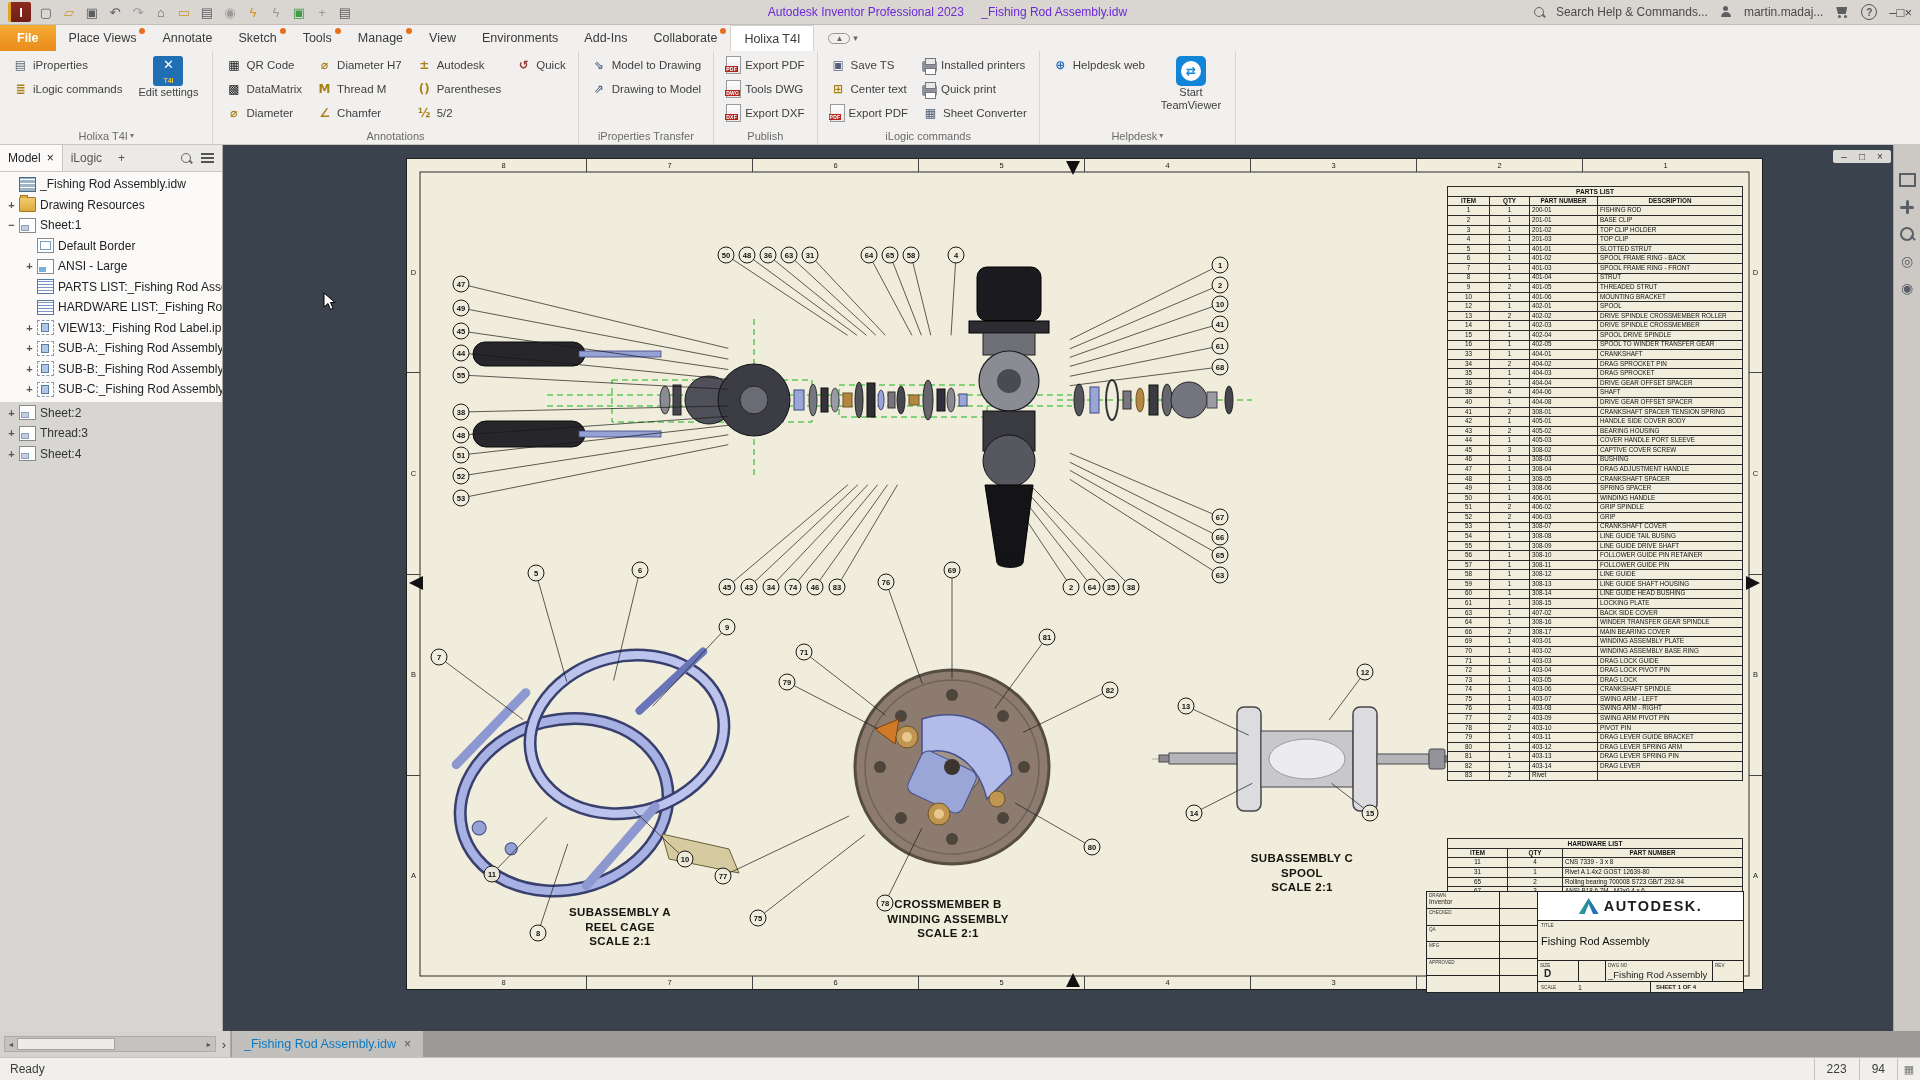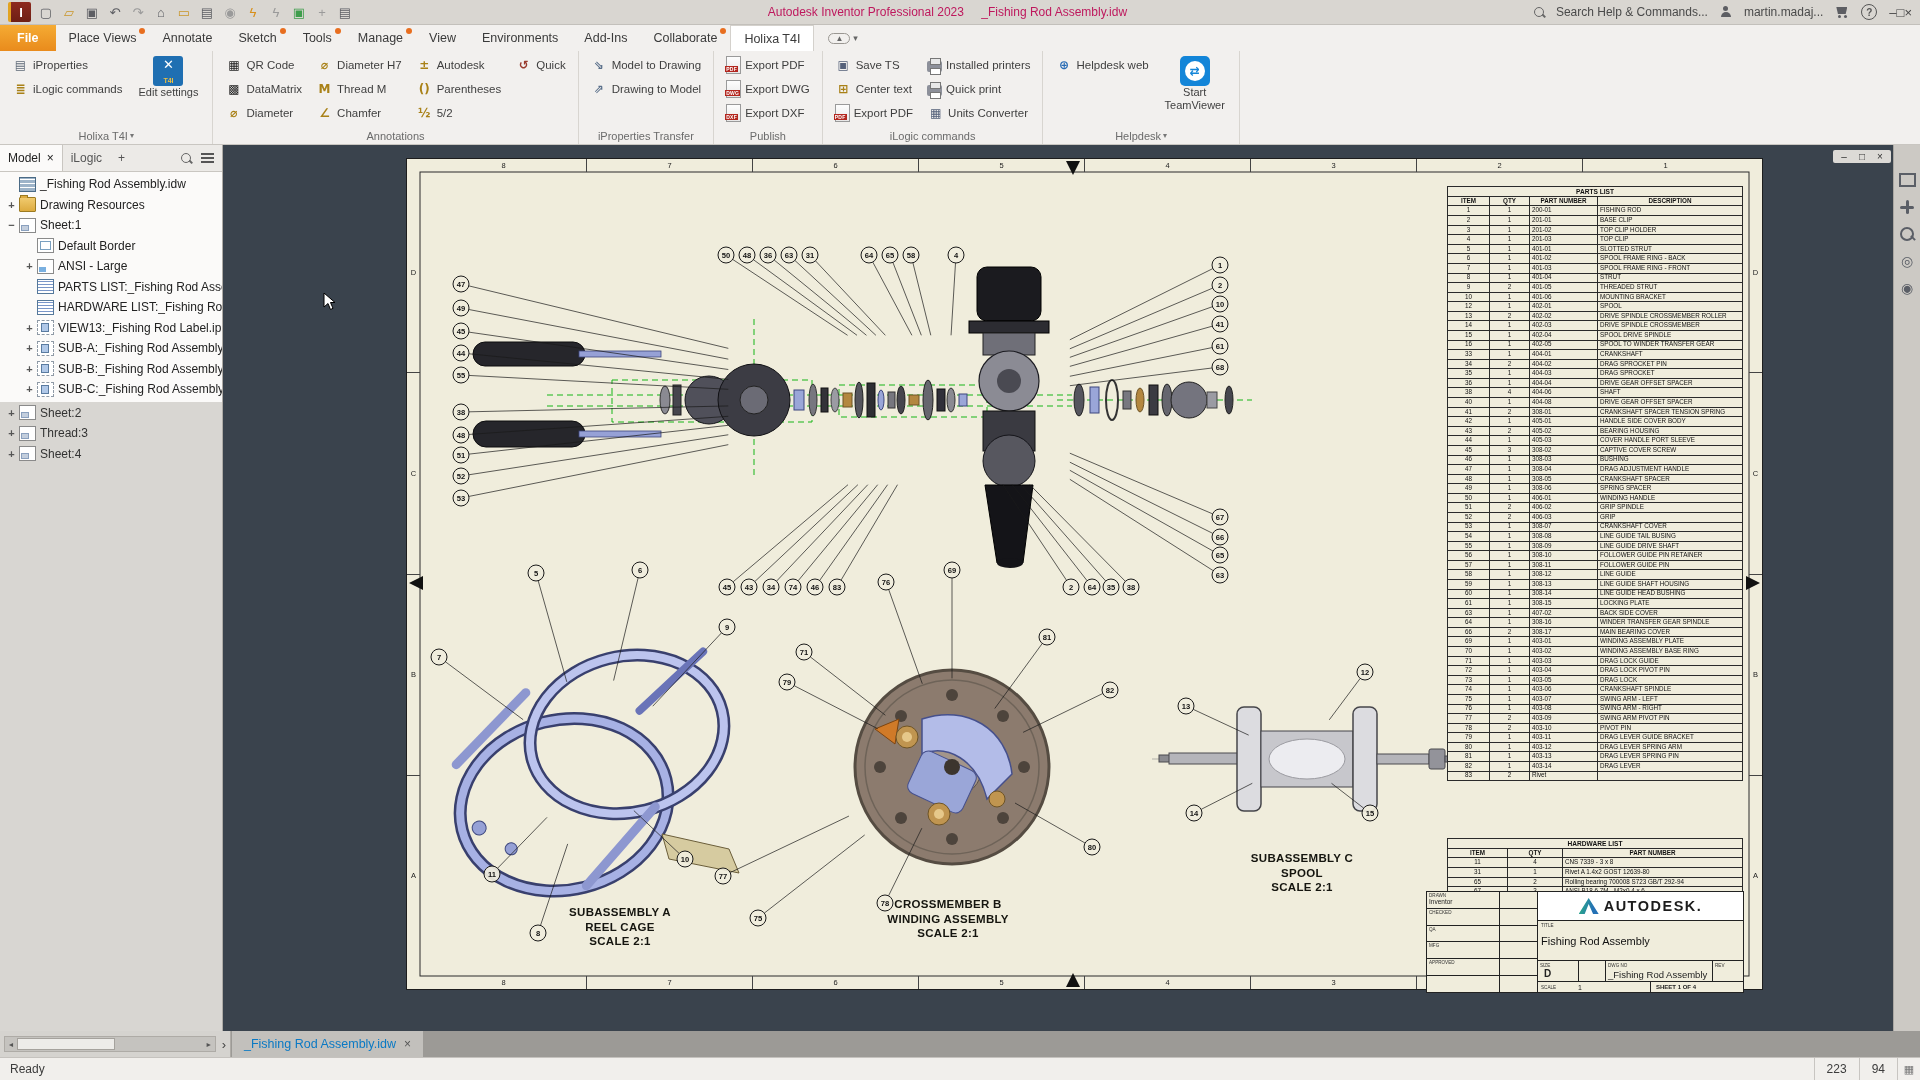--- a/index.html
+++ b/index.html
@@ -4,21 +4,21 @@
 <style>
   html,body{margin:0;padding:0;width:1920px;height:1080px;overflow:hidden;
     font-family:"Liberation Sans","DejaVu Sans",sans-serif;background:#d6d3ce;}
   #app{position:relative;width:1920px;height:1080px;display:flex;flex-direction:column;}
 
   
   #titlebar{height:24px;background:#d9d6d1;display:flex;align-items:center;font-size:12px;color:#3c3c3c;border-bottom:1px solid #c3c0bb;}
   #qat{display:flex;align-items:center;gap:7px;padding:0 8px;}
   .qico{font-size:13px;color:#5d5e63;width:16px;text-align:center;cursor:default;}
   #inv-logo{width:20px;height:20px;background:linear-gradient(180deg,#8d2a1e,#6e1f15);border-left:3px solid #e2a321;color:#fff;font-weight:bold;font-size:13px;display:flex;align-items:center;justify-content:center;border-radius:2px;}
-  #title-center{flex:1;text-align:center;white-space:nowrap;color:#be185d;}
+  #title-center{flex:1;text-align:center;white-space:nowrap;color:#6d28d9;}
   #title-center .doc{margin-left:14px;}
   #title-right{display:flex;align-items:center;gap:12px;padding-right:8px;color:#4a4a4a;}
   .mag{position:relative;width:8px;height:8px;border:1.5px solid #666;border-radius:50%;display:inline-block;}
   .mag::after{content:"";position:absolute;left:7px;top:7px;width:4px;height:1.5px;background:#666;transform:rotate(45deg);}
   .person{position:relative;width:12px;height:12px;display:inline-block;}
   .person::before{content:"";position:absolute;left:3.5px;top:0;width:5px;height:5px;border-radius:50%;background:#5d5e63;}
   .person::after{content:"";position:absolute;left:1px;top:6px;width:10px;height:5px;border-radius:5px 5px 0 0;background:#5d5e63;}
   .cart{position:relative;width:14px;height:10px;display:inline-block;}
   .cart::before{content:"";position:absolute;left:1px;top:0;width:11px;height:7px;background:#5d5e63;clip-path:polygon(0 0,100% 0,85% 100%,15% 100%);}
   .cart::after{content:"";position:absolute;left:3px;top:8px;width:3px;height:3px;border-radius:50%;background:#5d5e63;box-shadow:6px 0 0 #5d5e63;}
@@ -357,21 +357,21 @@
               <div class="rbtn">
                 <span class="icn-doc">
                   <i>PDF</i>
                 </span>
                 <span class="rlbl">Export PDF</span>
               </div>
               <div class="rbtn">
                 <span class="icn-doc">
                   <i>DWG</i>
                 </span>
-                <span class="rlbl">Export DWG</span>
+                <span class="rlbl">Tools DWG</span>
               </div>
               <div class="rbtn">
                 <span class="icn-doc">
                   <i>DXF</i>
                 </span>
                 <span class="rlbl">Export DXF</span>
               </div>
             </div>
           </div>
           <div class="g-label">
@@ -400,21 +400,21 @@
               <div class="rbtn">
                 <span class="ci printer"></span>
                 <span class="rlbl">Installed printers</span>
               </div>
               <div class="rbtn">
                 <span class="ci printer"></span>
                 <span class="rlbl">Quick print</span>
               </div>
               <div class="rbtn">
                 <span class="gly" style="color: rgb(85, 97, 122);">▦</span>
-                <span class="rlbl">Units Converter</span>
+                <span class="rlbl">Sheet Converter</span>
               </div>
             </div>
           </div>
           <div class="g-label">
             <span>iLogic commands</span>
           </div>
         </div>
         <div class="rgroup">
           <div class="g-body">
             <div class="g-col">

